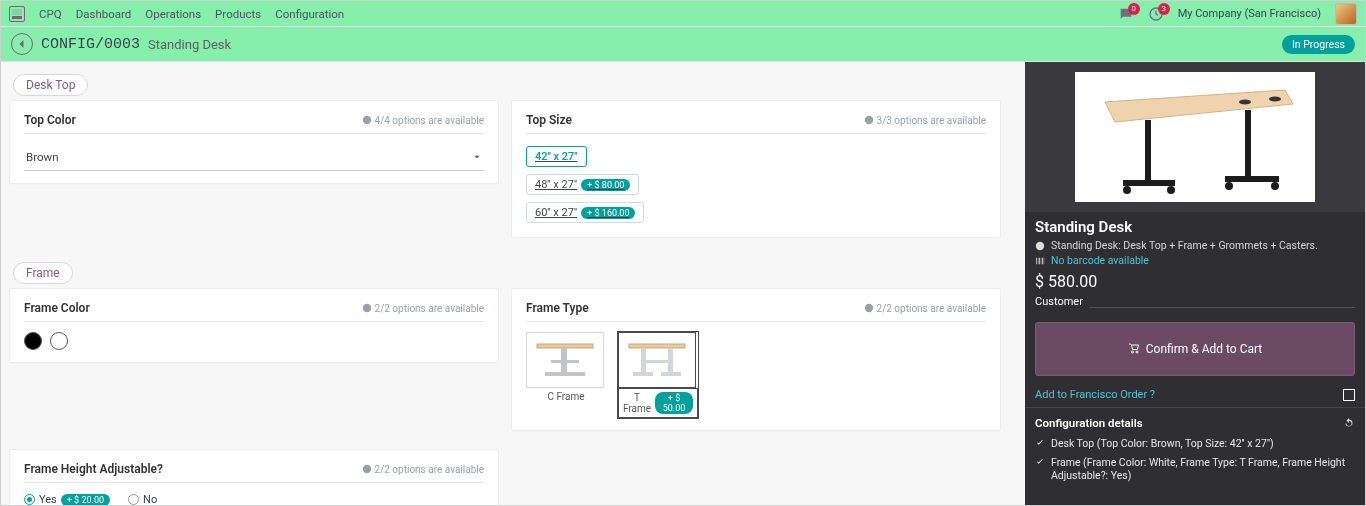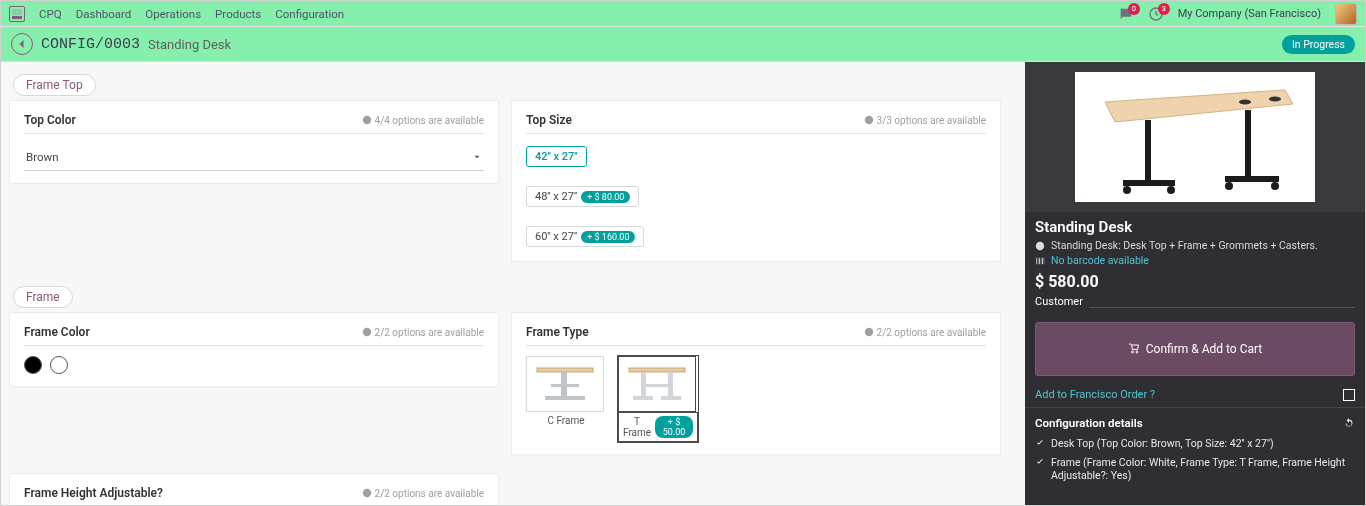--- a/index.html
+++ b/index.html
@@ -29,21 +29,21 @@
 
   
   .body { display:flex; flex:1; min-height:0; }
   .left { flex:1; overflow-y:auto; padding:6px 8px 16px; background:#f7f7f7; }
   .right { width:340px; background:#2f2f33; color:#fff; display:flex; flex-direction:column; font-size:11px; overflow-y:auto;}
   .right .product-img { height:150px; background:#3a3a3e; display:flex; align-items:center; justify-content:center; }
   .right .product-name { font-size:15px; font-weight:600; padding:6px 10px 2px; }
   .right .meta-line { display:flex; align-items:flex-start; gap:6px; padding:1px 10px; color:#d8d8d8; font-size:10.5px; }
   .right .meta-line svg { width:10px; height:10px; flex:none; margin-top:2px; fill:#ddd;}
   .barcode-link { color:#4fc4cf; cursor:pointer; }
-  .right .price { font-size:16px; font-weight:700; padding:4px 10px 2px; }
+  .right .price { font-size:16px; font-weight:400; padding:4px 10px 2px; }
   .right .cust-row { display:flex; align-items:center; gap:6px; padding:2px 10px 8px; }
   .right .cust-row .line { flex:1; border-bottom:1px solid #555; height:12px; }
   .confirm-btn { margin:6px 10px; background:#6b4a63; border:1px solid #7d5a75; color:#fff; border-radius:3px; padding:19px; text-align:center; font-size:12px; cursor:pointer; display:flex; justify-content:center; align-items:center; gap:6px;}
   .confirm-btn svg { width:12px;height:12px;fill:#fff;}
   .existing-row { display:flex; justify-content:space-between; align-items:center; padding:6px 10px; color:#4fc4cf; font-size:11px;}
   .existing-row .sq { width:12px;height:12px;border:1.5px solid #fff; }
   .cfg-head { display:flex;justify-content:space-between;align-items:center;padding:8px 10px 4px;font-weight:600;font-size:11.5px;color:#fff;border-top:1px solid #444;}
   .cfg-head svg{width:12px;height:12px;fill:#ddd;}
   .cfg-line { display:flex; gap:6px; padding:3px 10px; font-size:10.5px; color:#e8e8e8;}
   .cfg-line svg { width:10px;height:10px;fill:#fff;flex:none;margin-top:1px;}
@@ -57,21 +57,21 @@
   .card-title { font-size:12px; font-weight:600; color:#323232; }
   .card-avail { margin-left:auto; font-size:10px; color:#9aa0a6; display:flex; align-items:center; gap:3px;}
   .card-avail svg{width:10px;height:10px;fill:#9aa0a6;}
 
   .select { display:flex; align-items:center; justify-content:space-between; border-bottom:1px solid #cfcfcf; padding:6px 2px; color:#444; font-size:11.5px; cursor:pointer; }
   .select svg { width:10px;height:10px;fill:#555;}
 
   .size-opt { display:inline-flex; align-items:center; gap:4px; border:1px solid #cfd8dc; border-radius:3px; padding:3px 8px; font-size:11px; color:#444; margin:2px 0; cursor:pointer; background:#fff; }
   .size-opt.selected { border:1.5px solid #00a09d; color:#00a09d; font-weight:500; }
   .price-pill { background:#00a09d; color:#fff; border-radius:8px; padding:1px 6px; font-size:9px;}
-  .size-list { display:flex; flex-direction:column; align-items:flex-start; gap:15px; }
+  .size-list { display:flex; flex-direction:column; align-items:flex-start; gap:3px;text-decoration:underline; }
 
   .swatches { display:flex; gap:8px; }
   .swatch { width:18px;height:18px;border-radius:50%;border:1.5px solid #555;cursor:pointer;}
   .swatch.black{background:#000;}
   .swatch.white{background:#fff;}
 
   .frametype-row { display:flex; gap:12px; }
   .frame-card { width:80px; text-align:center; cursor:pointer; }
   .frame-card .imgbox { width:78px; height:56px; border:1px solid #dadada; display:flex; align-items:center; justify-content:center; background:#fff;}
   .frame-card.selected .imgbox, .frame-card.selected .lbl { border:1.5px solid #4a4a4a; }
@@ -129,21 +129,21 @@
     </span>
     <span class="config-id">CONFIG/0003</span>
     <span class="config-title">Standing Desk</span>
     <span class="status-chip">In Progress</span>
   </div>
 
   <div class="body">
     <div class="left">
 
       
-      <div class="section-label">Frame Top</div>
+      <div class="section-label">Desk Top</div>
       <div class="cards-row">
 
         <div class="card h-fit">
           <div class="card-head">
             <span class="card-title">Top Color</span>
             <span class="card-avail">
               <svg viewBox="0 0 24 24">
                   <circle cx="12" cy="12" r="10"></circle>
                 </svg>
               <span>4/4 options are available</span>

